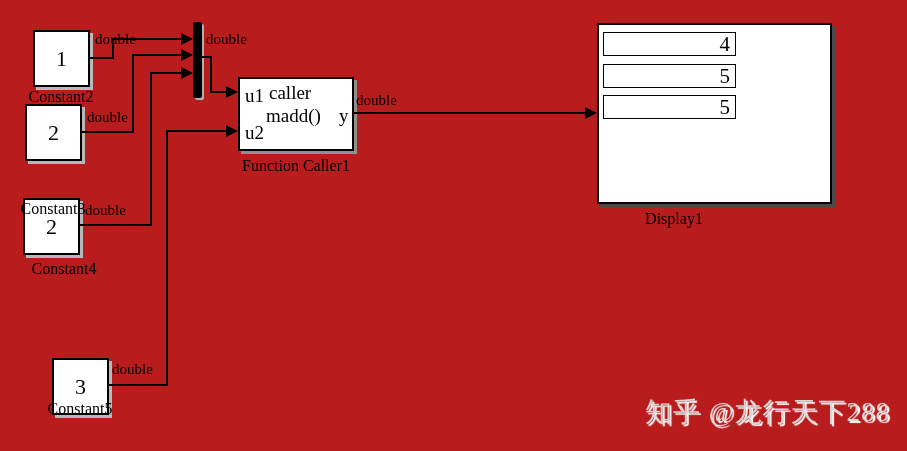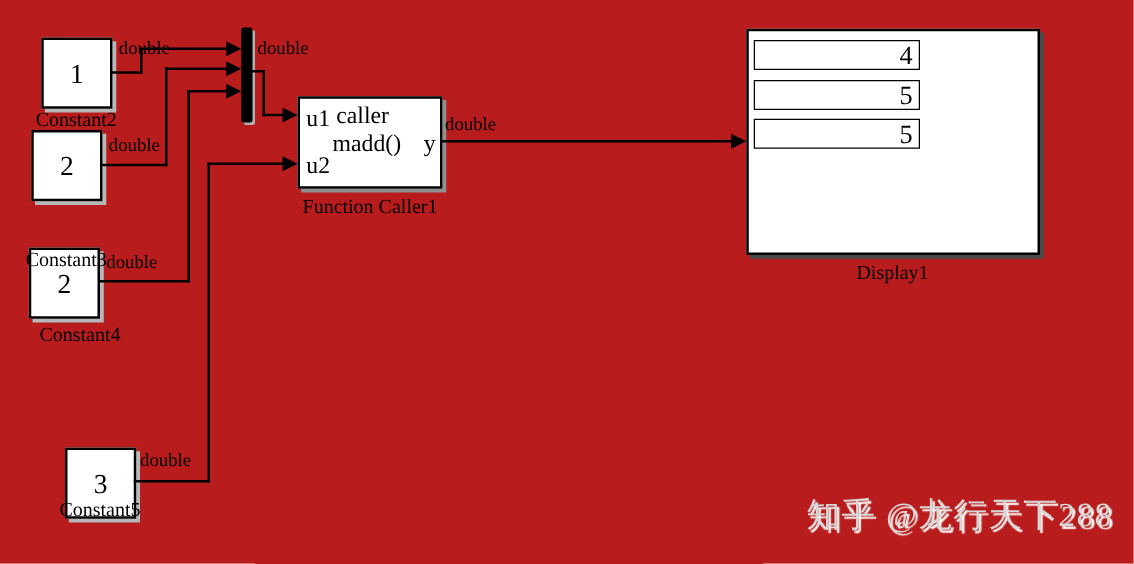--- a/index.html
+++ b/index.html
@@ -151,17 +151,17 @@
     <span class="fc-text" style="left:99px;top:26px;">y</span>
     <span class="fc-text" style="left:5px;top:43px;">u2</span>
   </div>
   <div class="blk-label" style="left:284px;top:157px;margin-left:12px;">Function Caller1</div>
 
   <div class="blk disp-blk" style="left:597px;top:23px;width:235px;height:181px;">
     <div class="disp-row" style="top:7px;">4</div>
     <div class="disp-row" style="top:39px;">5</div>
     <div class="disp-row" style="top:70px;">5</div>
   </div>
-  <div class="blk-label" style="left:714px;top:210px;text-align:center;">Display1</div>
+  <div class="blk-label" style="left:674px;top:210px;text-align:center;">Display1</div>
 
   <div class="watermark">知乎 @龙行天下288</div>
 
 </div>
 
 </body></html>

